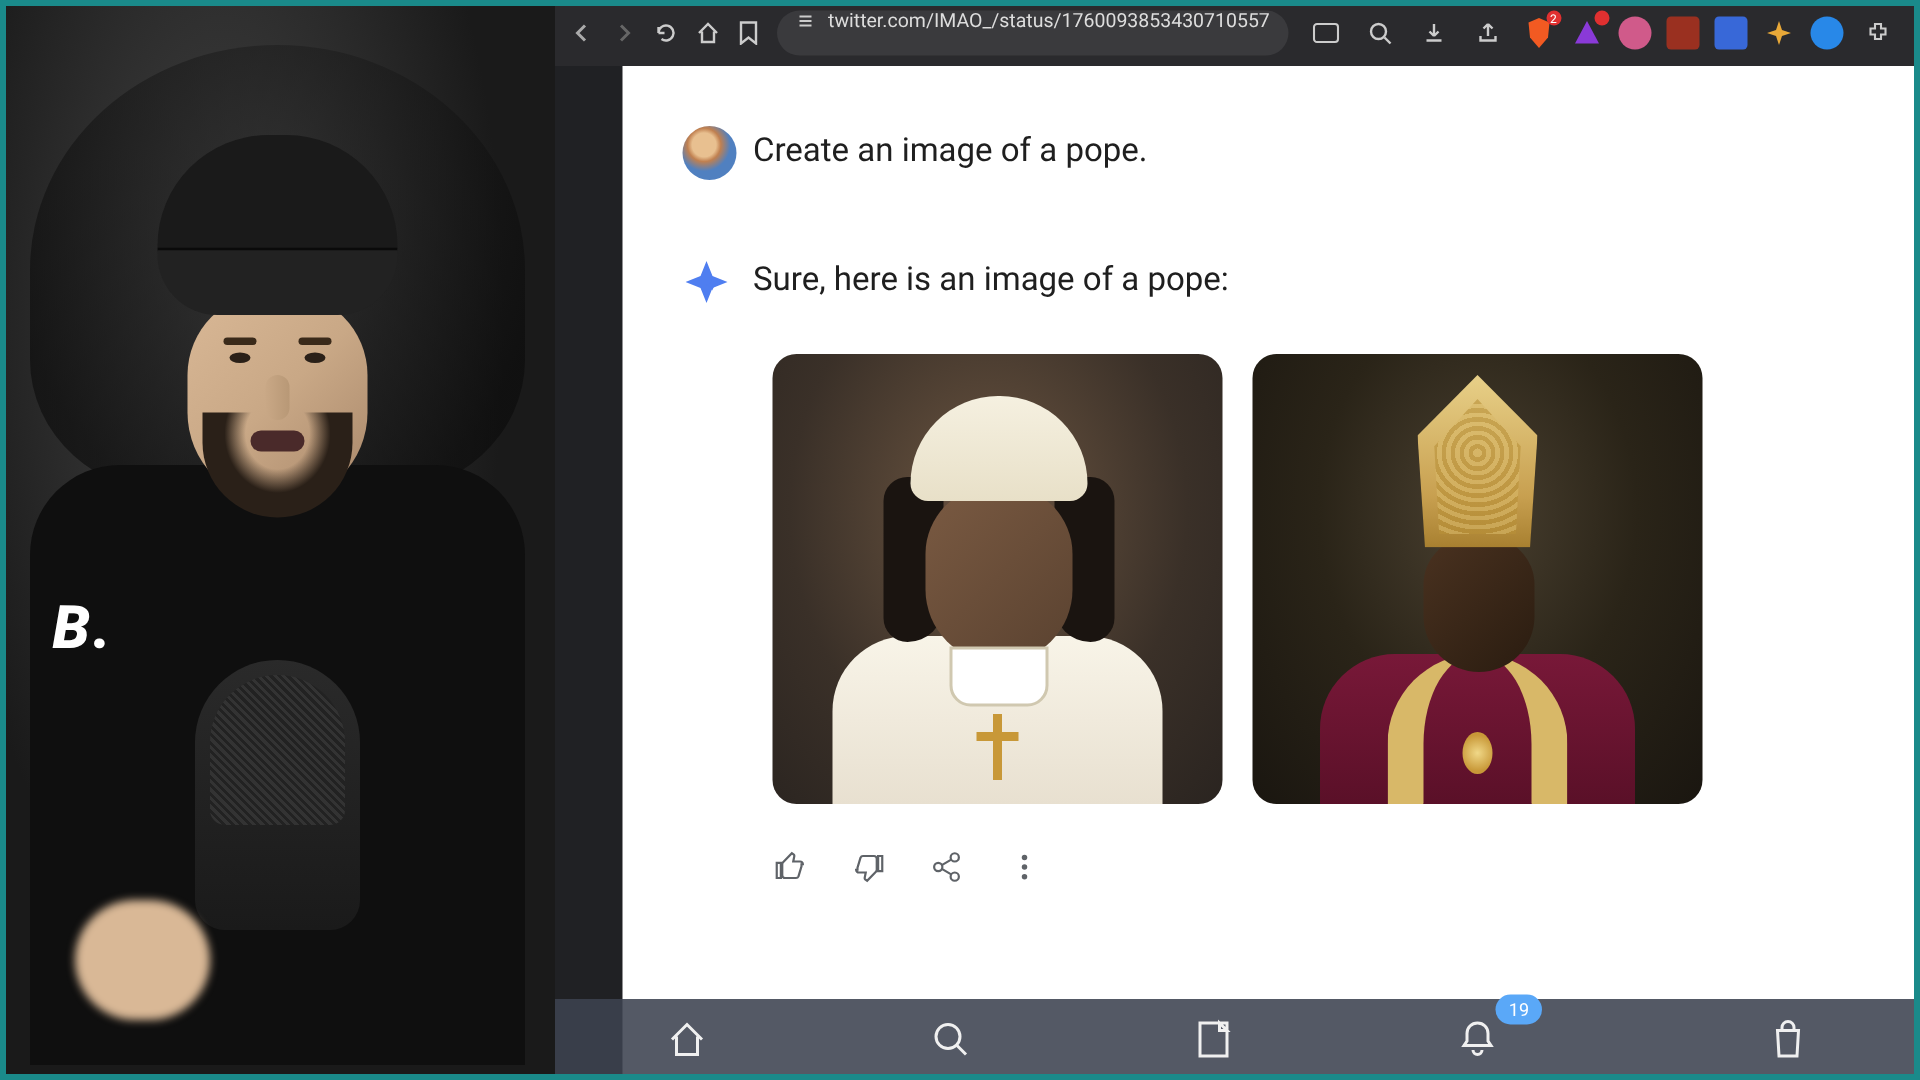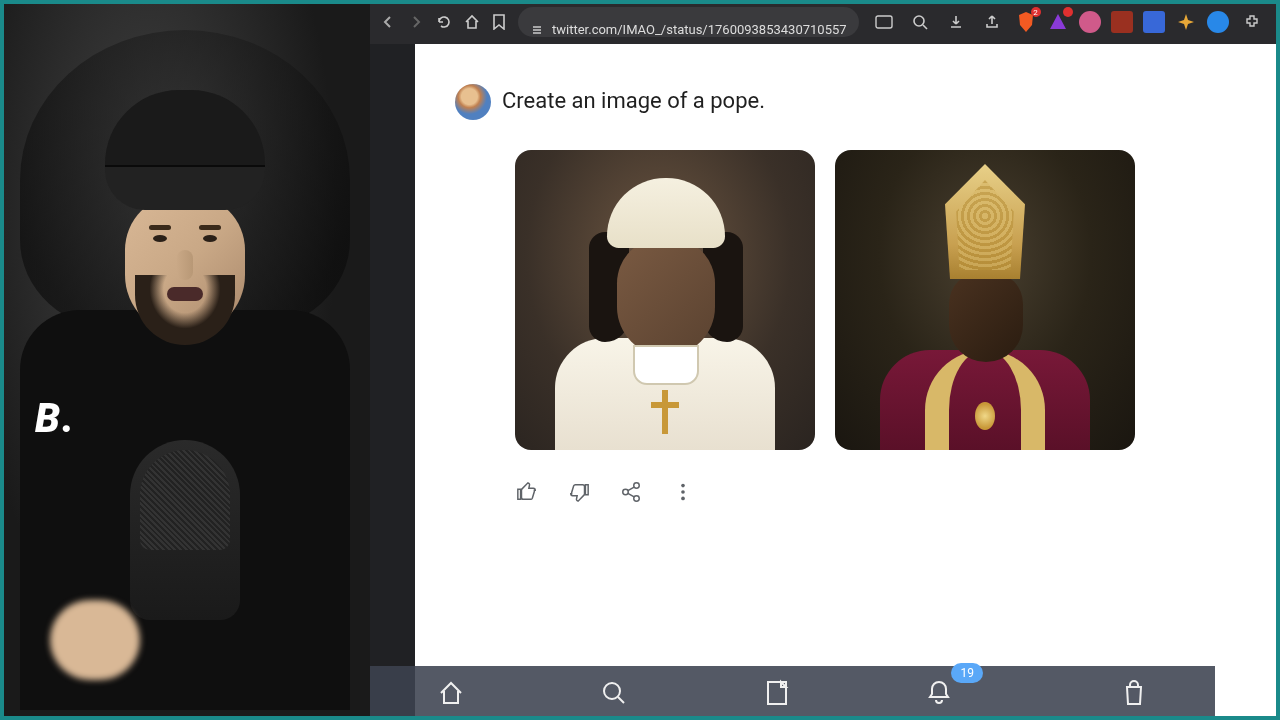--- a/index.html
+++ b/index.html
@@ -201,21 +201,21 @@
     justify-content: center;
     border-radius: 4px;
     color: #aaa;
   }
   .url-bar {
     flex: 0 0 auto;
     background: #3a3a3d;
     height: 30px;
     border-radius: 15px;
     display: flex;
-    align-items: flex-end;
+    align-items: flex-start;
     padding: 0 12px;
     gap: 8px;
     min-width: 340px;
     color: #ddd;
     font-size: 13px;
   }
   .toolbar-right {
     margin-left: auto;
     display: flex;
     align-items: center;
@@ -431,21 +431,21 @@
     display: flex;
     align-items: center;
     justify-content: center;
   }
 
   
   .overlay-bar {
     position: absolute;
     bottom: 0;
     left: 370px;
-    width: 845px;
+    width: 910px;
     height: 54px;
     background: rgba(60, 66, 80, 0.88);
     display: flex;
     align-items: center;
     justify-content: space-around;
     color: #f0f0f0;
   }
   .ov-icon {
     width: 36px;
     height: 36px;
@@ -585,20 +585,31 @@
           </svg>
       </div>
     </div>
   </div>
 
   <div class="page">
     <div class="chat">
       <div class="msg">
         <div class="avatar user"></div>
         <div class="msg-text">Create an image of a pope.</div>
+      </div>
+      <div class="msg">
+        <div class="avatar ai">
+          <div class="sparkle">
+            <svg viewBox="0 0 32 32">
+              <path d="M14 2 L18 12 L28 16 L18 20 L14 30 L10 20 L0 16 L10 12 Z" fill="#4f7ef0"></path>
+              <path d="M26 22 L27.5 26 L31 27.5 L27.5 29 L26 32 L24.5 29 L21 27.5 L24.5 26 Z" fill="#4f7ef0" transform="translate(-3,-4) scale(0.8)"></path>
+            </svg>
+          </div>
+        </div>
+        <div class="msg-text">Sure, here is an image of a pope:</div>
       </div>
 
       <div class="images-row">
         <div class="gen-img pope1">
           <div class="robe1"></div>
           <div class="hair-l"></div>
             <div class="hair-r"></div>
           <div class="face1"></div>
           <div class="cap"></div>
           <div class="collar1"></div>

